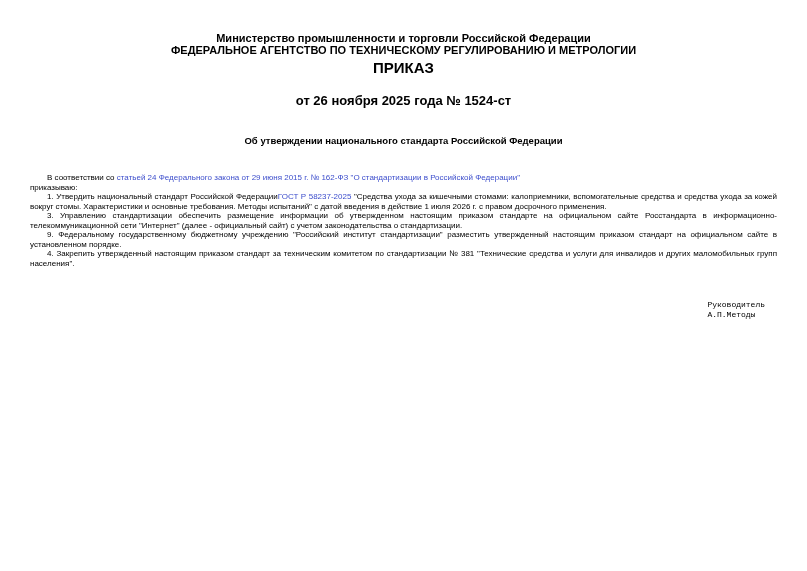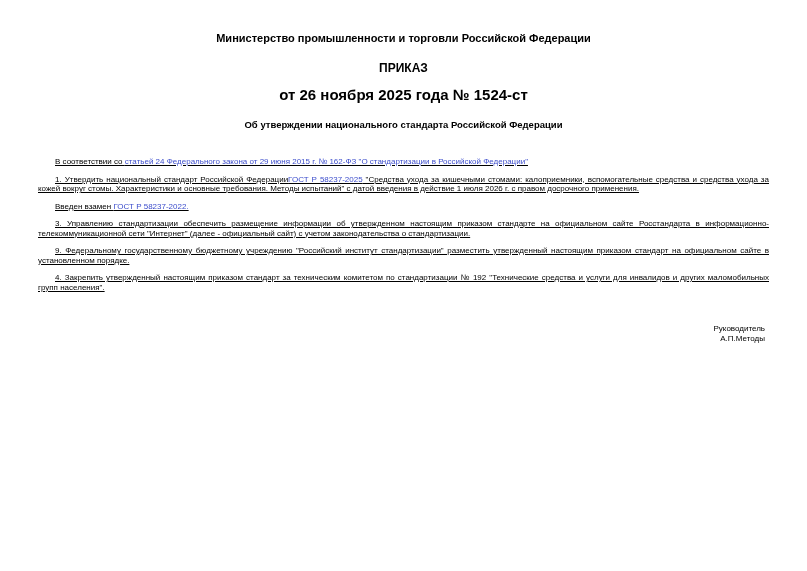--- a/index.html
+++ b/index.html
@@ -9,66 +9,67 @@
     width: 807px; height: 571px;
     background: var(--bg);
     font-family: "Liberation Sans", sans-serif;
     color: var(--text-color);
     overflow: hidden;
   }
   .page { width: 807px; height: 571px; padding: 0 30px; }
 
   .doc-header { text-align: center; font-weight: bold; padding-top: 32px; }
   .h-ministry, .h-agency { font-size: 11px; line-height: 12px; }
-  .h-doctype { font-size: 12px; line-height: 11px; margin-top: 19px; }
-  .h-date { font-size: 15px; line-height: 11px; margin-top: 15px; }
-  .h-subject { font-size: 9.5px; line-height: 11px; margin-top: 19px; }
+  .h-doctype { font-size: 15px; line-height: 11px; margin-top: 6px; }
+  .h-date { font-size: 13px; line-height: 11px; margin-top: 22px; }
+  .h-subject { font-size: 9.5px; line-height: 11px; margin-top: 29px; }
 
   .doc-body { margin-top: 27px; font-size: 8px; line-height: 9.5px; }
-  p.para { margin: 8px; padding: 0; text-decoration: underline; }
+  p.para { margin: 0; padding: 0; }
   .indent { text-indent: 17px; }
   .justify { text-align: justify; }
   .p-order { margin-top: 16px; }
   .p-item1 { margin-top: 1px; }
   .p-replaced { margin-top: 8px; }
   .p-item2 { margin-top: 17px; }
   .p-item3 { margin-top: 5px; }
   .p-item4 { margin-top: 16px; }
 
   .doc-link { color: var(--link-color); text-decoration: none; cursor: pointer; }
 
   .signature { display: flex; justify-content: flex-end; margin-top: 32px; font-size: 8px; line-height: 10px; }
-  .sig-inner { text-align: right; margin-right: 12px; }
+  .sig-inner { text-align: left; margin-right: 12px; font-family: Liberation Mono, monospace; }
 </style>
 </head>
 <body>
 
 <div class="page">
 
   <div class="doc-header">
     <div class="h-ministry">Министерство промышленности и торговли Российской Федерации</div>
+    <div class="h-agency">ФЕДЕРАЛЬНОЕ АГЕНТСТВО ПО ТЕХНИЧЕСКОМУ РЕГУЛИРОВАНИЮ И МЕТРОЛОГИИ</div>
     <div class="h-doctype">ПРИКАЗ</div>
     <div class="h-date">от 26 ноября 2025 года № 1524-ст</div>
     <div class="h-subject">Об утверждении национального стандарта Российской Федерации</div>
   </div>
 
   <div class="doc-body">
 
     <p class="para indent"><span>В соответствии со </span><a class="doc-link">статьей 24 Федерального закона от 29 июня 2015 г. № 162-ФЗ "О стандартизации в Российской Федерации"</a></p>
 
+    <p class="para p-order">приказываю:</p>
 
     <p class="para indent justify p-item1"><span>1. Утвердить национальный стандарт Российской Федерации</span><a class="doc-link">ГОСТ Р 58237-2025</a><span> "Средства ухода за кишечными стомами: калоприемники, вспомогательные средства и средства ухода за кожей вокруг стомы. Характеристики и основные требования. Методы испытаний" с датой введения в действие 1 июля 2026 г. с правом досрочного применения.</span></p>
 
-    <p class="para indent p-replaced"><span>Введен взамен </span><a class="doc-link">ГОСТ Р 58237-2022.</a></p>
 
     <p class="para indent justify p-item2">3. Управлению стандартизации обеспечить размещение информации об утвержденном настоящим приказом стандарте на официальном сайте Росстандарта в информационно-телекоммуникационной сети "Интернет" (далее - официальный сайт) с учетом законодательства о стандартизации.</p>
 
     <p class="para indent justify p-item3">9. Федеральному государственному бюджетному учреждению "Российский институт стандартизации" разместить утвержденный настоящим приказом стандарт на официальном сайте в установленном порядке.</p>
 
-    <p class="para indent justify p-item4">4. Закрепить утвержденный настоящим приказом стандарт за техническим комитетом по стандартизации № 192 "Технические средства и услуги для инвалидов и других маломобильных групп населения".</p>
+    <p class="para indent justify p-item4">4. Закрепить утвержденный настоящим приказом стандарт за техническим комитетом по стандартизации № 381 "Технические средства и услуги для инвалидов и других маломобильных групп населения".</p>
 
   </div>
 
   <div class="signature">
     <div class="sig-inner">
       <div>Руководитель</div>
       <div>А.П.Методы</div>
     </div>
   </div>
 

